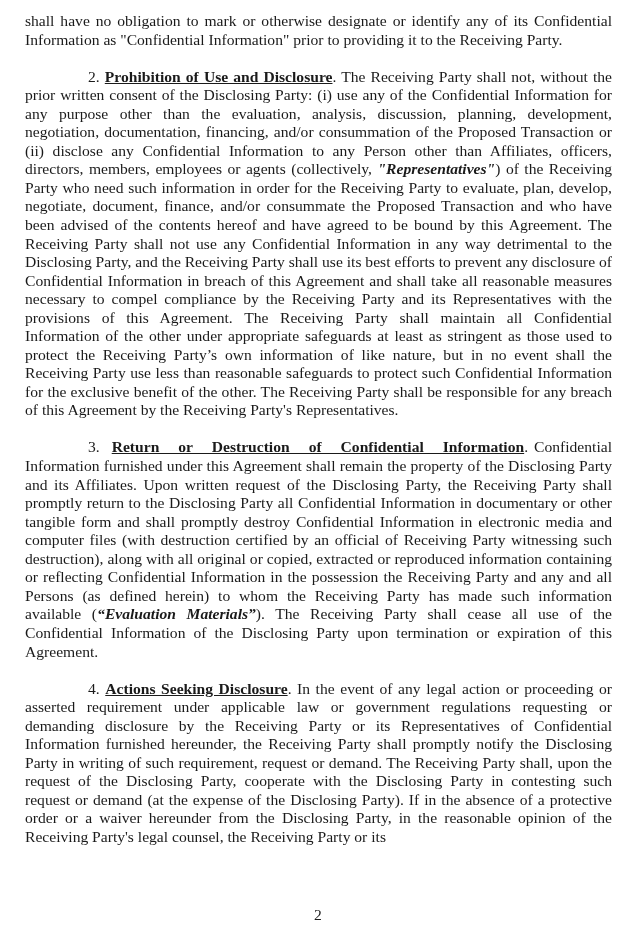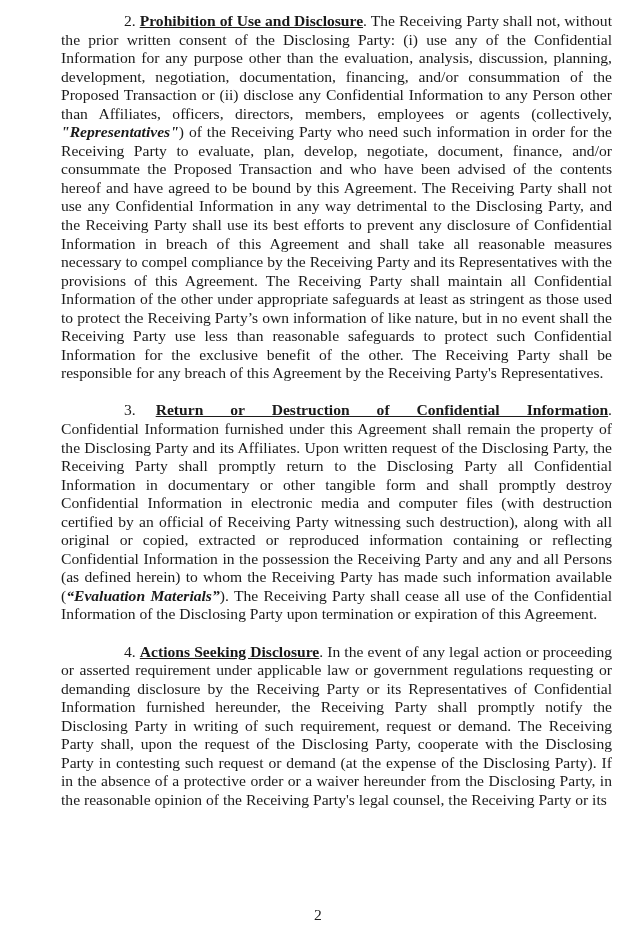--- a/index.html
+++ b/index.html
@@ -4,35 +4,36 @@
   <style>
     html, body { margin: 0; padding: 0; background: #ffffff; }
     body { width: 636px; height: 937px; position: relative; overflow: hidden; }
     .page {
       position: absolute; left: 25px; top: 12px; width: 587px;
       font-family: "Liberation Serif", "DejaVu Serif", serif;
       font-size: 15.6px; line-height: 18.55px; color: #1a1a1a;
       text-align: justify;
     }
     .para { margin: 0 0 18.5px 0; }
-    .para.indent { text-indent: 63px; margin-left: 36px; }
+    .para.indent { text-indent: 63px; }
     .heading { font-weight: bold; text-decoration: underline; }
     .defterm { font-weight: bold; font-style: italic; }
     .page-number {
       position: absolute; top: 906px; left: 0; width: 636px; text-align: center;
       font-family: "Liberation Serif", "DejaVu Serif", serif; font-size: 15.6px; color: #1a1a1a;
     }
     .s3 .heading { word-spacing: 13px; }
     .s3 .num { margin-right: 6px; }
   </style>
 </head>
 <body>
 
 <div class="page">
 
+  <p class="para">shall have no obligation to mark or otherwise designate or identify any of its Confidential Information as "Confidential Information" prior to providing it to the Receiving Party.</p>
 
   <p class="para indent"><span>2.</span> <span class="heading">Prohibition of Use and Disclosure</span><span>. The Receiving Party shall not, without the prior written consent of the Disclosing Party: (i) use any of the Confidential Information for any purpose other than the evaluation, analysis, discussion, planning, development, negotiation, documentation, financing, and/or consummation of the Proposed Transaction or (ii) disclose any Confidential Information to any Person other than Affiliates, officers, directors, members, employees or agents (collectively, </span><span class="defterm">"Representatives"</span><span>) of the Receiving Party who need such information in order for the Receiving Party to evaluate, plan, develop, negotiate, document, finance, and/or consummate the Proposed Transaction and who have been advised of the contents hereof and have agreed to be bound by this Agreement. The Receiving Party shall not use any Confidential Information in any way detrimental to the Disclosing Party, and the Receiving Party shall use its best efforts to prevent any disclosure of Confidential Information in breach of this Agreement and shall take all reasonable measures necessary to compel compliance by the Receiving Party and its Representatives with the provisions of this Agreement. The Receiving Party shall maintain all Confidential Information of the other under appropriate safeguards at least as stringent as those used to protect the Receiving Party’s own information of like nature, but in no event shall the Receiving Party use less than reasonable safeguards to protect such Confidential Information for the exclusive benefit of the other. The Receiving Party shall be responsible for any breach of this Agreement by the Receiving Party's Representatives.</span></p>
 
   <p class="para indent s3"><span class="num">3.</span> <span class="heading">Return or Destruction of Confidential Information</span><span>. Confidential Information furnished under this Agreement shall remain the property of the Disclosing Party and its Affiliates. Upon written request of the Disclosing Party, the Receiving Party shall promptly return to the Disclosing Party all Confidential Information in documentary or other tangible form and shall promptly destroy Confidential Information in electronic media and computer files (with destruction certified by an official of Receiving Party witnessing such destruction), along with all original or copied, extracted or reproduced information containing or reflecting Confidential Information in the possession the Receiving Party and any and all Persons (as defined herein) to whom the Receiving Party has made such information available (</span><span class="defterm">“Evaluation Materials”</span><span>). The Receiving Party shall cease all use of the Confidential Information of the Disclosing Party upon termination or expiration of this Agreement.</span></p>
 
   <p class="para indent"><span>4.</span> <span class="heading">Actions Seeking Disclosure</span><span>. In the event of any legal action or proceeding or asserted requirement under applicable law or government regulations requesting or demanding disclosure by the Receiving Party or its Representatives of Confidential Information furnished hereunder, the Receiving Party shall promptly notify the Disclosing Party in writing of such requirement, request or demand. The Receiving Party shall, upon the request of the Disclosing Party, cooperate with the Disclosing Party in contesting such request or demand (at the expense of the Disclosing Party). If in the absence of a protective order or a waiver hereunder from the Disclosing Party, in the reasonable opinion of the Receiving Party's legal counsel, the Receiving Party or its</span></p>
 
 </div>
 
 <div class="page-number">2</div>

